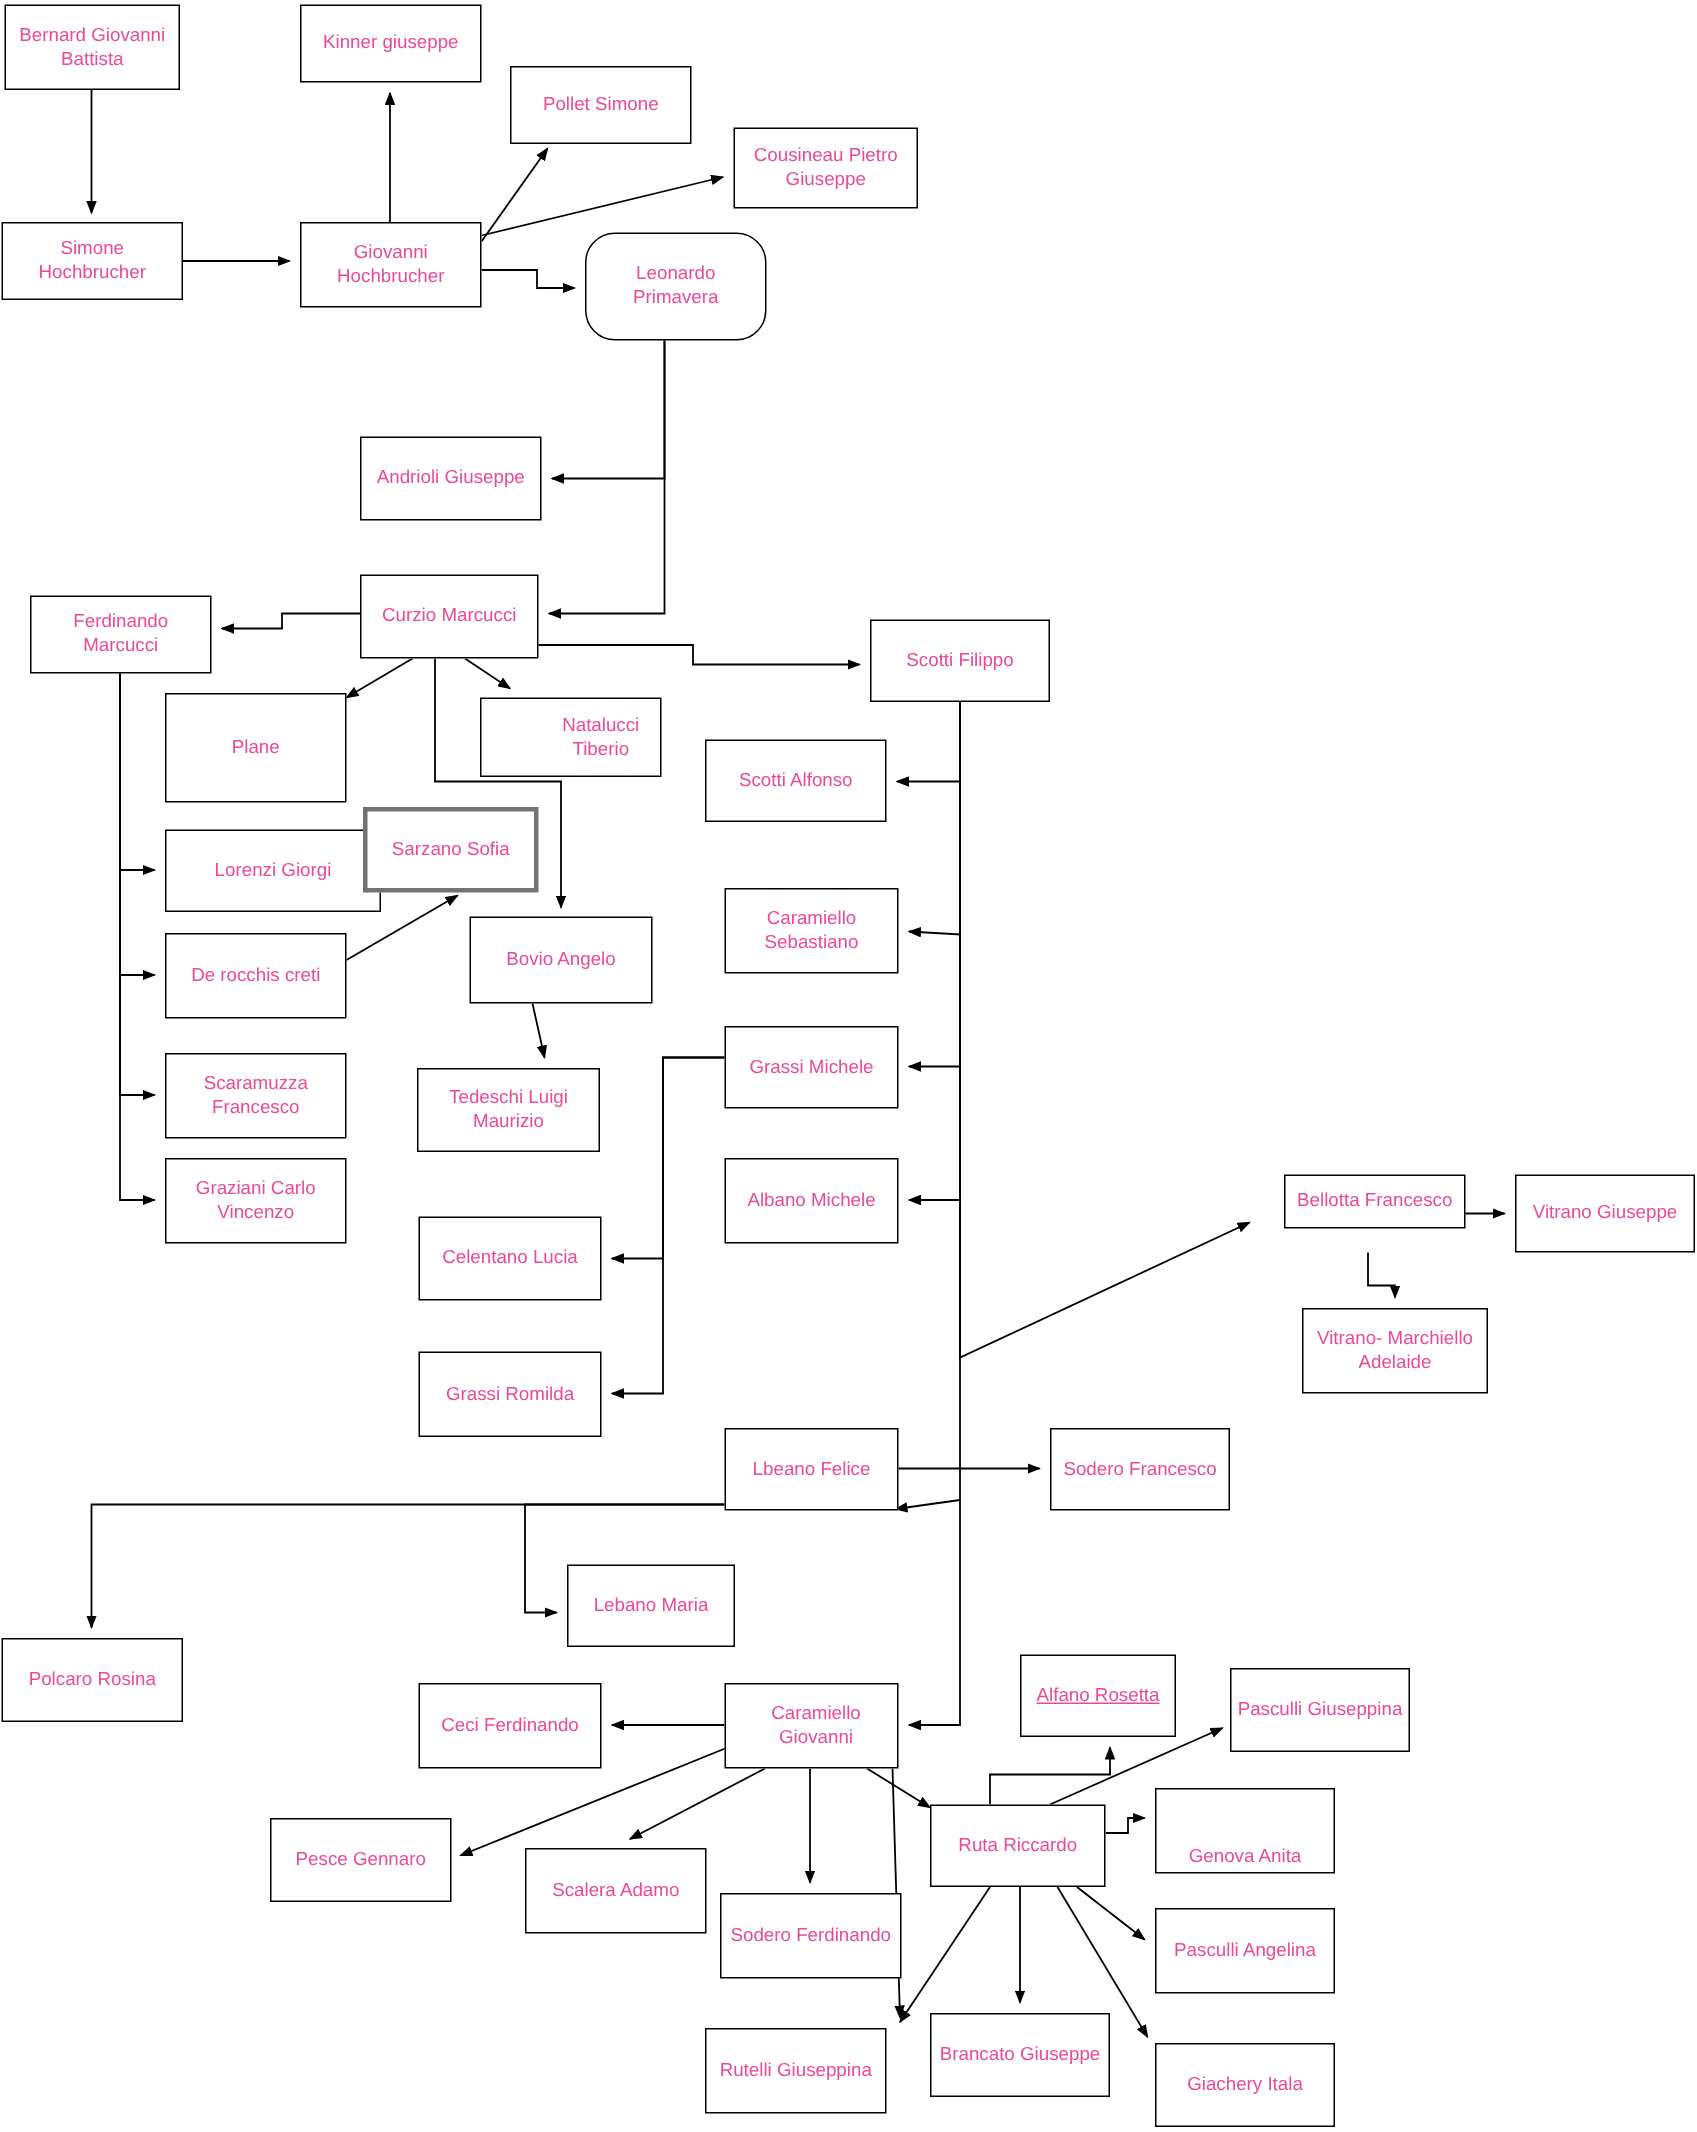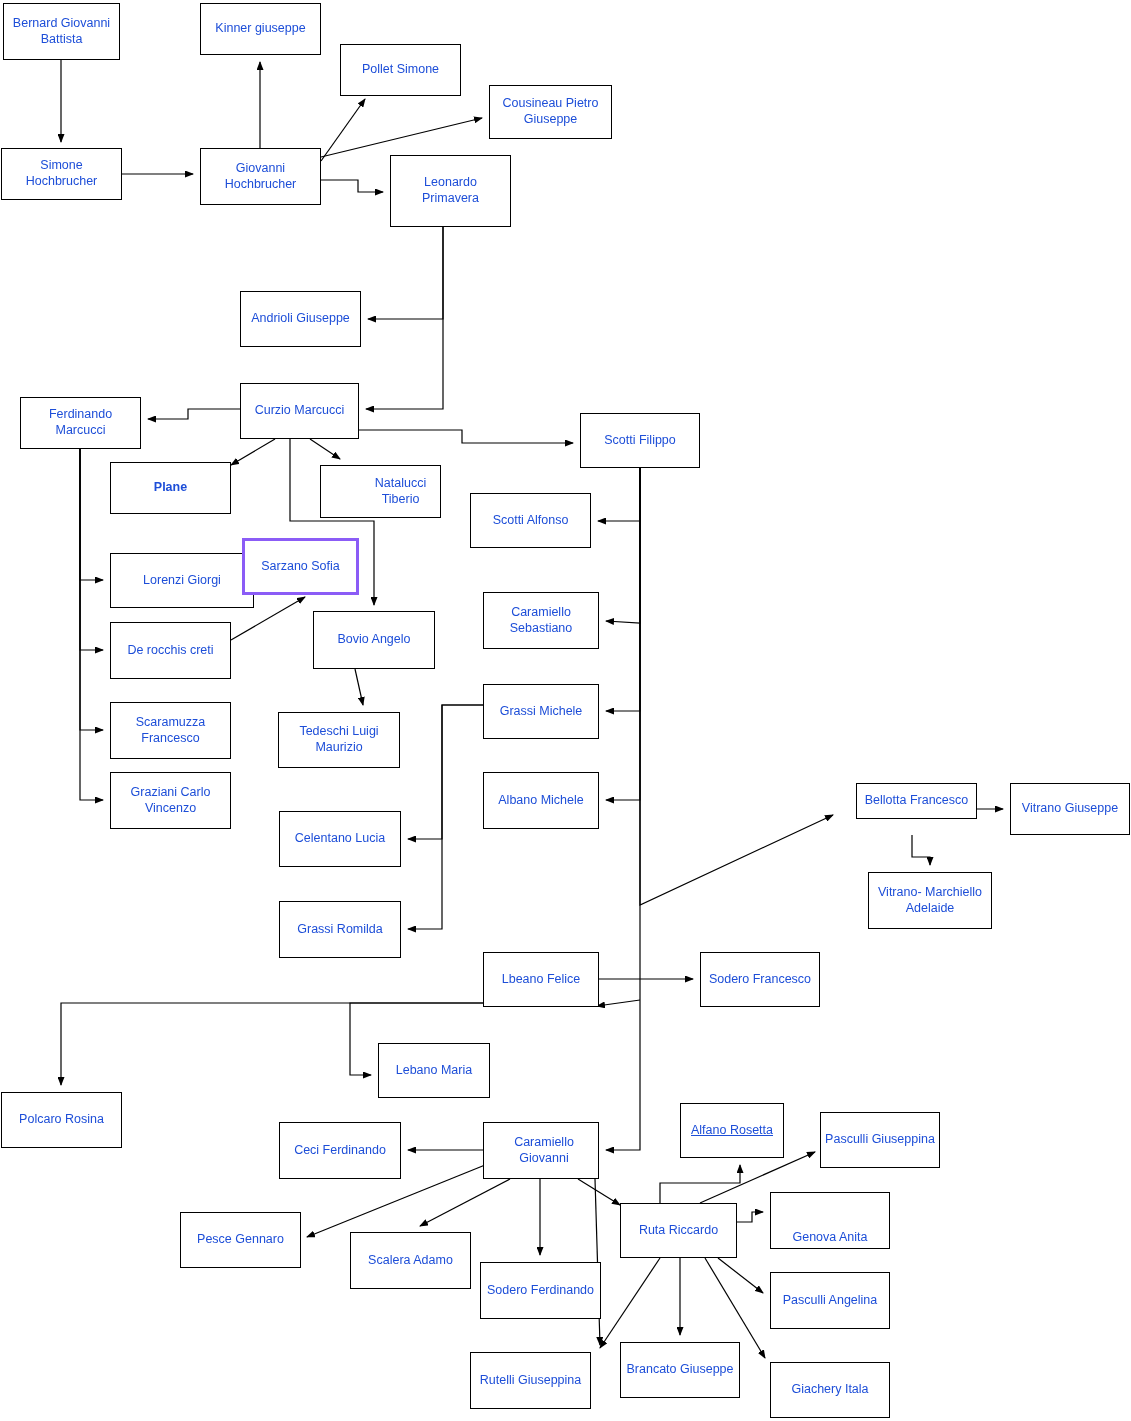--- a/index.html
+++ b/index.html
@@ -14,27 +14,27 @@
     position:absolute;
     box-sizing:border-box;
     border:1px solid #000000;
     background:#ffffff;
     display:flex;
     align-items:center;
     justify-content:center;
     text-align:center;
     font-size:12.5px;
     line-height:1.25;
-    color:#1d4ed8;
+    color:#ec4899;
     padding:2px 4px;
     z-index:3;
     white-space:pre-line;
   }
   .node.selected{
-    border:3px solid #8b5cf6;
+    border:3px solid #737373;
     z-index:4;
   }
   svg#edges{
     position:absolute;
     left:0;top:0;
     width:1131px;height:1421px;
     z-index:1;
     pointer-events:none;
   }
   svg#edges path, svg#edges line{
@@ -105,26 +105,26 @@
   <div id="node-layer">
       <div class="node" style="left: 3px; top: 3px; width: 117px; height: 57px;"><span>Bernard Giovanni
 Battista</span></div>
       <div class="node" style="left: 200px; top: 3px; width: 121px; height: 52px;"><span>Kinner giuseppe</span></div>
       <div class="node" style="left: 340px; top: 44px; width: 121px; height: 52px;"><span>Pollet Simone</span></div>
       <div class="node" style="left: 489px; top: 85px; width: 123px; height: 54px;"><span>Cousineau Pietro
 Giuseppe</span></div>
       <div class="node" style="left: 1px; top: 148px; width: 121px; height: 52px;"><span>Simone Hochbrucher</span></div>
       <div class="node" style="left: 200px; top: 148px; width: 121px; height: 57px;"><span>Giovanni
 Hochbrucher</span></div>
-      <div class="node" style="left: 390px; top: 155px; width: 121px; height: 72px;"><span>Leonardo Primavera</span></div>
+      <div class="node" style="left: 390px; top: 155px; width: 121px; height: 72px; border-radius: 20px;"><span>Leonardo Primavera</span></div>
       <div class="node" style="left: 240px; top: 291px; width: 121px; height: 56px;"><span>Andrioli Giuseppe</span></div>
       <div class="node" style="left: 20px; top: 397px; width: 121px; height: 52px;"><span>Ferdinando Marcucci</span></div>
       <div class="node" style="left: 240px; top: 383px; width: 119px; height: 56px;"><span>Curzio Marcucci</span></div>
       <div class="node" style="left: 580px; top: 413px; width: 120px; height: 55px;"><span>Scotti Filippo</span></div>
-      <div class="node" style="left: 110px; top: 462px; width: 121px; height: 52px; font-weight: bold;"><span>Plane</span></div>
+      <div class="node" style="left: 110px; top: 462px; width: 121px; height: 73px;"><span>Plane</span></div>
       <div class="node" style="left: 320px; top: 465px; width: 121px; height: 53px; padding-left: 44px;"><span>Natalucci Tiberio</span></div>
       <div class="node" style="left: 470px; top: 493px; width: 121px; height: 55px;"><span>Scotti Alfonso</span></div>
       <div class="node selected" style="left: 242px; top: 538px; width: 117px; height: 57px;"><span>Sarzano Sofia</span></div>
       <div class="node" style="left: 110px; top: 553px; width: 144px; height: 55px;"><span>Lorenzi Giorgi</span></div>
       <div class="node" style="left: 483px; top: 592px; width: 116px; height: 57px;"><span>Caramiello
 Sebastiano</span></div>
       <div class="node" style="left: 313px; top: 611px; width: 122px; height: 58px;"><span>Bovio Angelo</span></div>
       <div class="node" style="left: 110px; top: 622px; width: 121px; height: 57px;"><span>De rocchis creti</span></div>
       <div class="node" style="left: 483px; top: 684px; width: 116px; height: 55px;"><span>Grassi Michele</span></div>
       <div class="node" style="left: 110px; top: 702px; width: 121px; height: 57px;"><span>Scaramuzza

